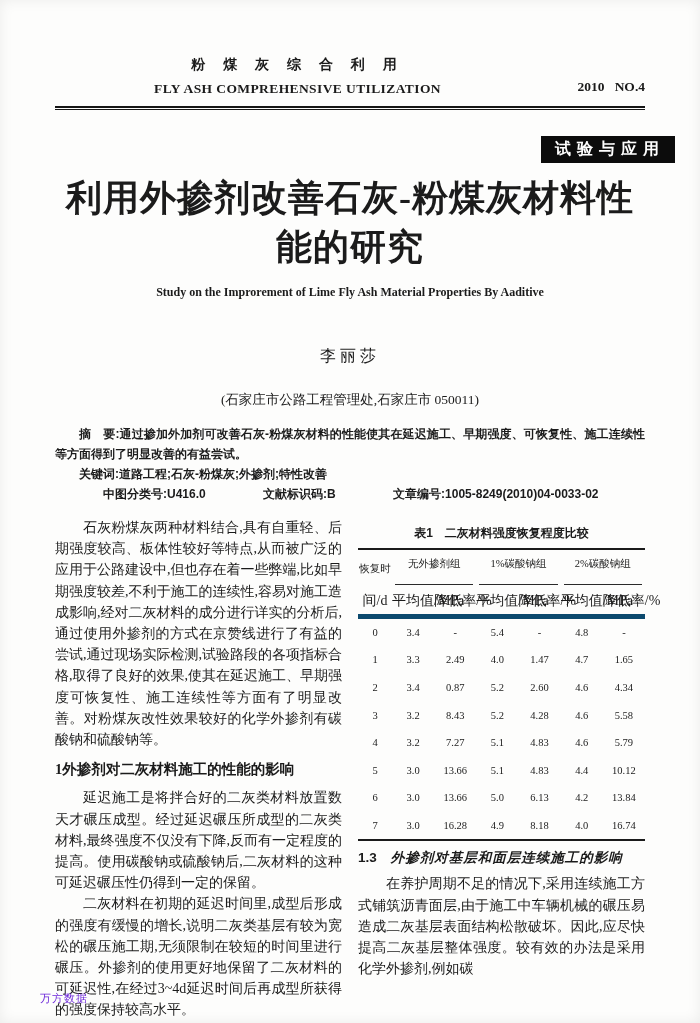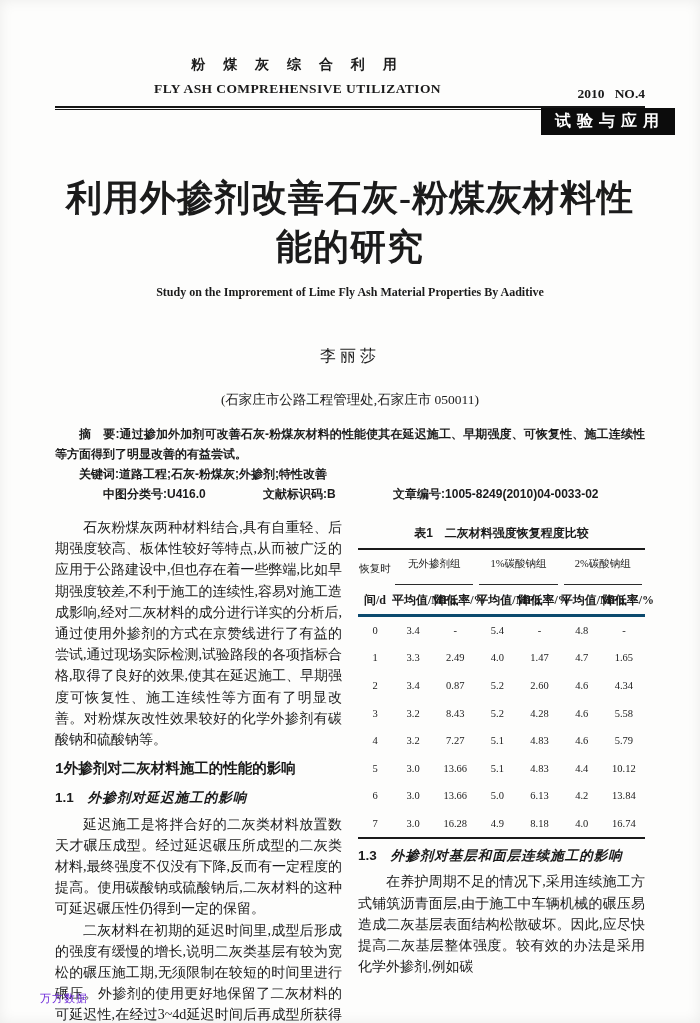--- a/index.html
+++ b/index.html
@@ -30,35 +30,35 @@
     letter-spacing: 7px;
     margin-bottom: 7px;
   }
   .journal-en {
     font-weight: bold;
     font-size: 13.5px;
     letter-spacing: 0.4px;
   }
   .issue {
     position: absolute;
-    right: 0; bottom: 8px;
+    right: 0; bottom: 15px;
     font-weight: bold;
     font-size: 13.5px;
     white-space: pre;
   }
   .header-rule {
     margin-top: 9px;
     border-top: 2px solid #161616;
     border-bottom: 1px solid #161616;
     height: 4px;
   }
   .badge {
     position: absolute;
     right: -30px;
-    top: 52px;
+    top: 80px;
     background: #0c0c0c;
     color: #ffffff;
     font-family: "Liberation Sans", "DejaVu Sans", sans-serif;
     font-weight: bold;
     font-size: 16px;
     letter-spacing: 6px;
     padding: 3px 10px 4px 14px;
     line-height: 20px;
   }
 
@@ -103,21 +103,21 @@
 
   
   .columns {
     display: flex;
     gap: 16px;
     margin-top: 13px;
   }
   .col { width: 297px; font-size: 14px; line-height: 21.2px; }
   .col p { text-align: justify; text-indent: 2em; }
   .sec-h1 {
-    font-family: Liberation Mono, monospace;
+    font-family: Liberation Serif, serif;
     font-weight: bold;
     font-size: 14.5px;
     margin: 9px 0 7px 0;
   }
   .sec-h2 {
     font-size: 13.5px;
     font-weight: bold;
     margin: 6px 0 5px 0;
   }
   .sec-h2 .h-num { font-style: normal; font-family: "Liberation Sans", sans-serif; margin-right: 14px; }
@@ -157,21 +157,21 @@
     font-weight: normal;
     white-space: nowrap;
   }
   table.strength thead th { font-size: 10.5px; }
   table.strength .group span {
     display: block;
     border-bottom: 1px solid #2a2a2a;
     padding-bottom: 10px;
     margin: 0 3px;
   }
-  table.strength .subhead th { border-bottom: 3px solid #0c4a6e; font-size: 12px; font-weight: bold; }
+  table.strength .subhead th { border-bottom: 5px solid #0c4a6e; font-size: 14px; }
   table.strength col.c-time { width: 34px; }
   table.strength tbody td { font-size: 10.5px; padding: 3.2px 0; }
 
   .watermark {
     position: absolute;
     left: 40px;
     bottom: 17px;
     font-family: "Liberation Sans", "DejaVu Sans", sans-serif;
     font-size: 11px;
     color: #6d28d9;
@@ -206,21 +206,20 @@
       <span class="pair"><span>文献标识码:</span><span>B</span></span>
       <span class="pair"><span>文章编号:</span><span>1005-8249(2010)04-0033-02</span></span>
     </p>
   </div>
 
   <div class="columns">
 
     <div class="col">
       <p>石灰粉煤灰两种材料结合,具有自重轻、后期强度较高、板体性较好等特点,从而被广泛的应用于公路建设中,但也存在着一些弊端,比如早期强度较差,不利于施工的连续性,容易对施工造成影响,经对二灰材料的成分进行详实的分析后,通过使用外掺剂的方式在京赞线进行了有益的尝试,通过现场实际检测,试验路段的各项指标合格,取得了良好的效果,使其在延迟施工、早期强度可恢复性、施工连续性等方面有了明显改善。对粉煤灰改性效果较好的化学外掺剂有碳酸钠和硫酸钠等。</p>
       <div class="sec-h1"><span class="h-num">1</span><span>外掺剂对二灰材料施工的性能的影响</span></div>
-      <div class="sec-h2"><span class="h-num">1.1</span><span class="h-text">外掺剂对延迟施工的影响</span></div>
       <p>延迟施工是将拌合好的二灰类材料放置数天才碾压成型。经过延迟碾压所成型的二灰类材料,最终强度不仅没有下降,反而有一定程度的提高。使用碳酸钠或硫酸钠后,二灰材料的这种可延迟碾压性仍得到一定的保留。</p>
       <p>二灰材料在初期的延迟时间里,成型后形成的强度有缓慢的增长,说明二灰类基层有较为宽松的碾压施工期,无须限制在较短的时间里进行碾压。外掺剂的使用更好地保留了二灰材料的可延迟性,在经过3~4d延迟时间后再成型所获得的强度保持较高水平。</p>
       <div class="sec-h2"><span class="h-num">1.2</span><span class="h-text">外掺剂对早期强度可恢复性的影响</span></div>
       <div class="footnote-rule"></div>
       <p class="footnote"></p>
     </div>
 
     <div class="col">
       <div class="table-caption">表1　二灰材料强度恢复程度比较</div>
       <table class="strength">

